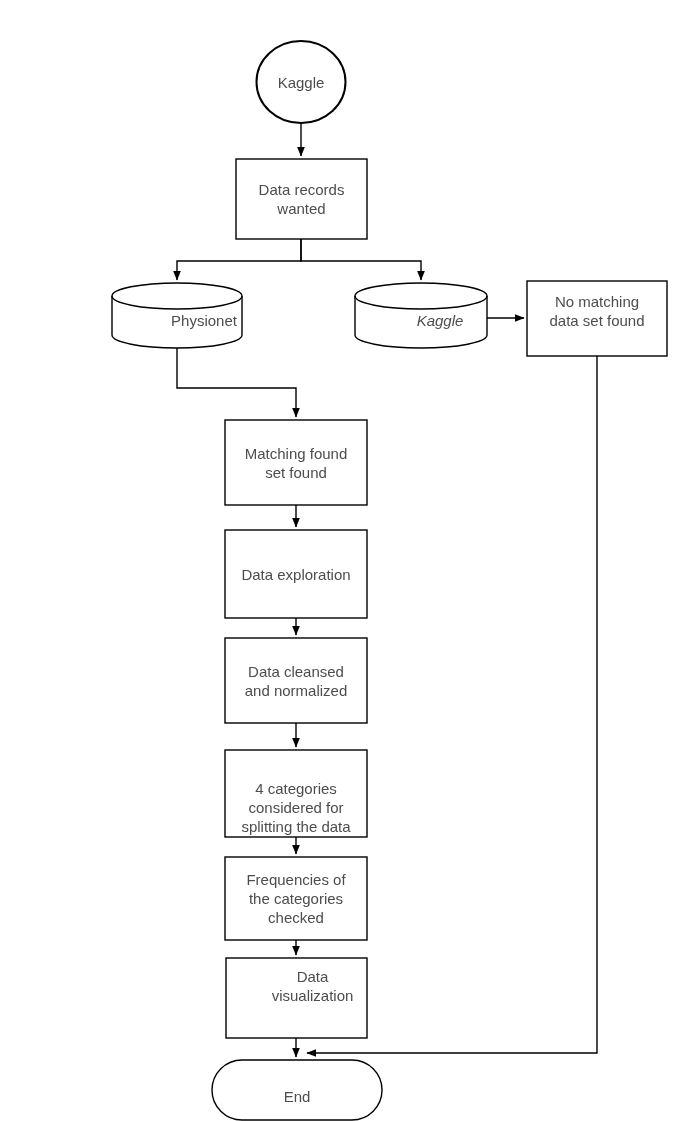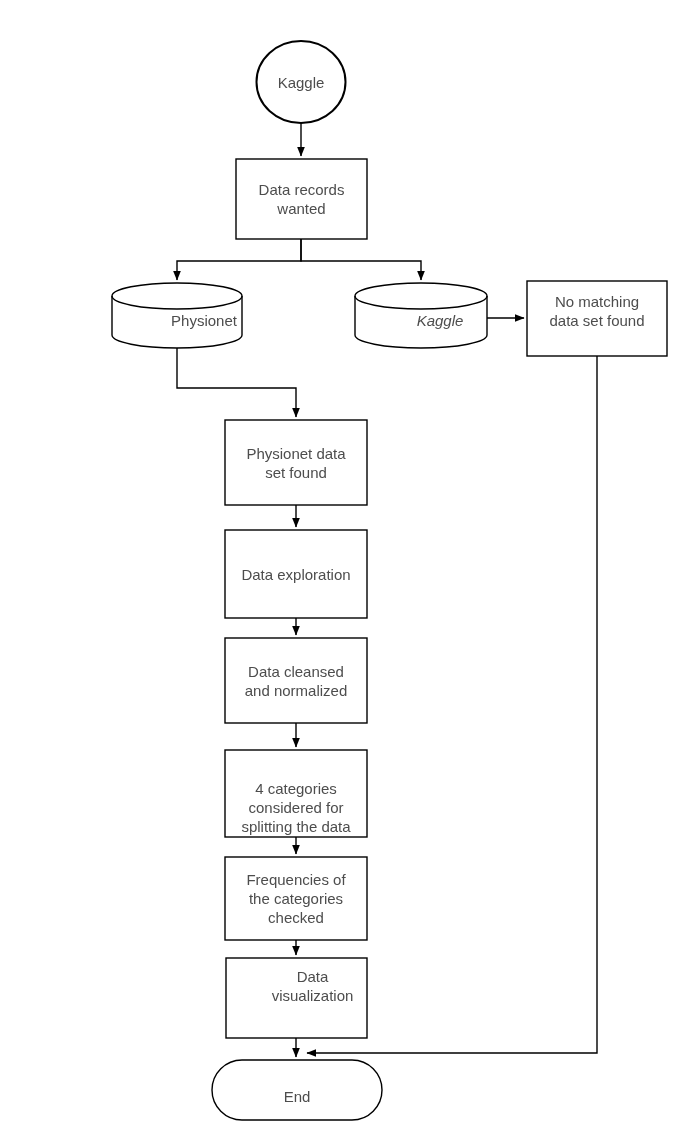--- a/index.html
+++ b/index.html
@@ -109,21 +109,21 @@
   <div class="node-label" style="left:236px; top:159px; width:131px; height:80px;">Data records
 wanted</div>
 
   <div class="node-label" style="left:104px; top:296px; width:120px; height:48px;padding-left:40px;">Physionet</div>
 
   <div class="node-label" style="left:374px; top:296px; width:132px; height:48px;font-style:italic;">Kaggle</div>
 
   <div class="node-label" style="left:527px; top:281px; width:140px; height:59px;">No matching
 data set found</div>
 
-  <div class="node-label" style="left:225px; top:420px; width:142px; height:85px;">Physionet data
+  <div class="node-label" style="left:225px; top:420px; width:142px; height:85px;">Matching found
 set found</div>
 
   <div class="node-label" style="left:225px; top:530px; width:142px; height:88px;border-radius:21px;">Data exploration</div>
 
   <div class="node-label" style="left:225px; top:638px; width:142px; height:85px;">Data cleansed
 and normalized</div>
 
   <div class="node-label" style="left:225px; top:750px; width:142px; height:87px;margin-top:14px;">4 categories
 considered for
 splitting the data</div>

